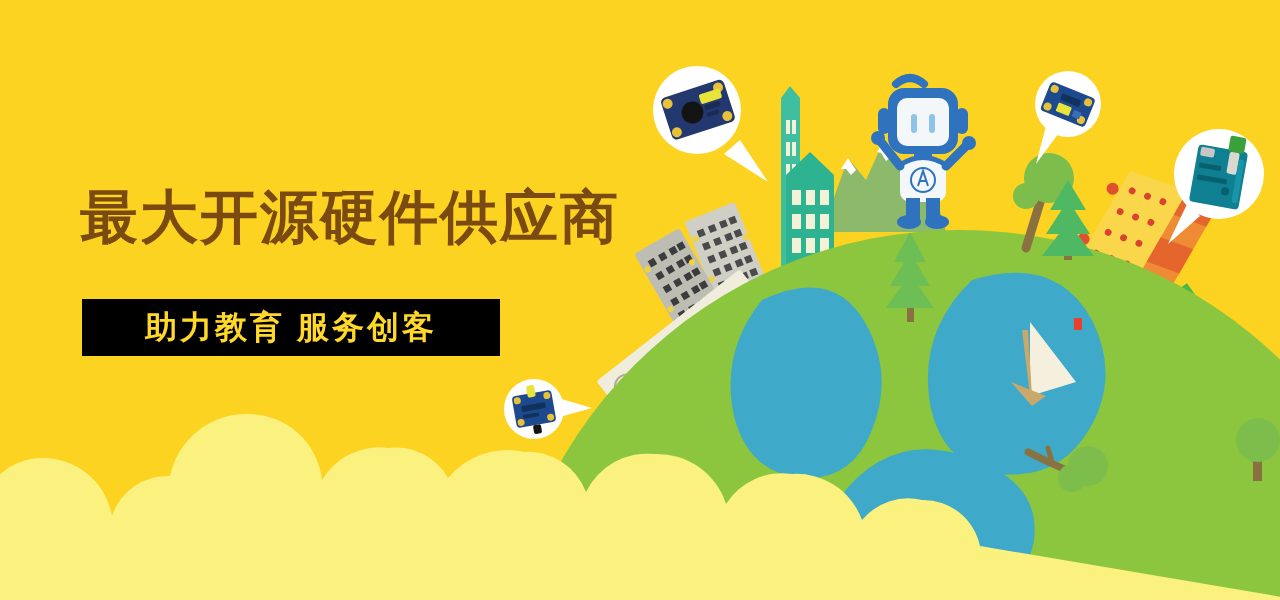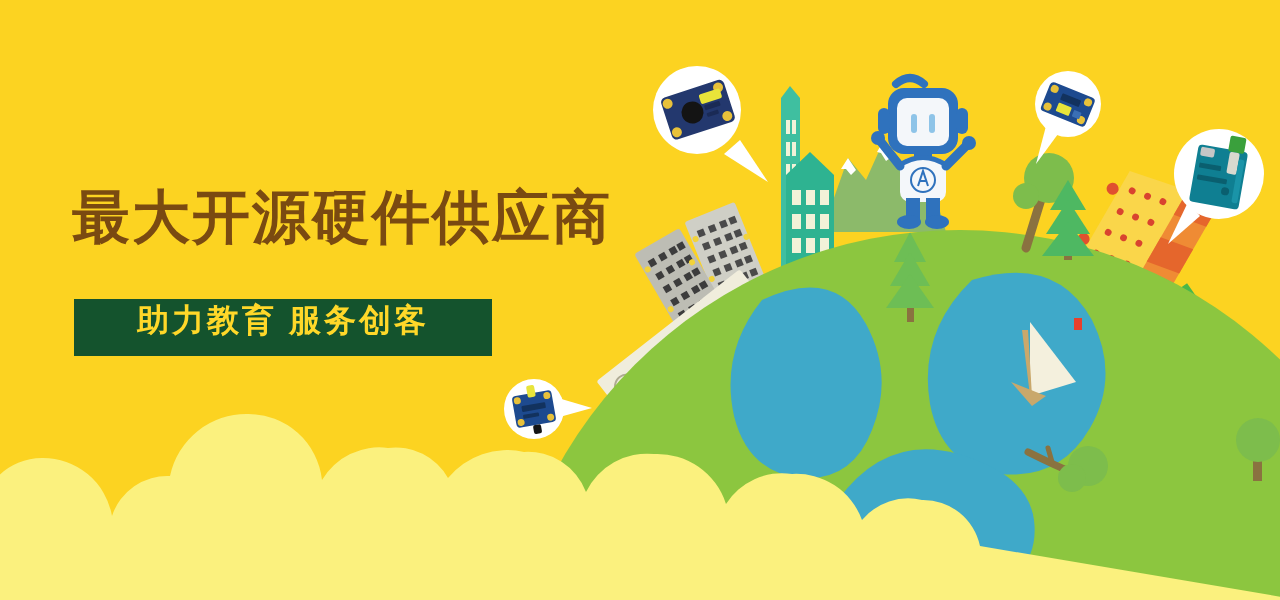--- a/index.html
+++ b/index.html
@@ -21,21 +21,21 @@
   #art {
     position: absolute;
     left: 0; top: 0;
     width: 1280px;
     height: 600px;
     display: block;
   }
   
   .text-layer {
     position: absolute;
-    left: 8px; top: 0;
+    left: 16px; top: 0;
     width: 1098px; height: 600px;
     pointer-events: none;
   }
   #headline {
     position: absolute;
     left: 64px;
     top: 188px;
     font-size: 58px;
     line-height: 1.0;
     font-weight: bold;
@@ -43,23 +43,23 @@
     color: #7a4a11;
     white-space: nowrap;
     font-family: "Liberation Sans", "DejaVu Sans", sans-serif;
   }
   #tagline-badge {
     position: absolute;
     left: 66px;
     top: 299px;
     width: 418px;
     height: 57px;
-    background: #14532d;
+    background: #000000;
     display: flex;
-    align-items: flex-start;
+    align-items: center;
     justify-content: center;
   }
   #tagline {
     font-size: 32px;
     font-weight: bold;
     color: #ffd829;
     letter-spacing: 3px;
     white-space: nowrap;
     font-family: "Liberation Sans", "DejaVu Sans", sans-serif;
   }

